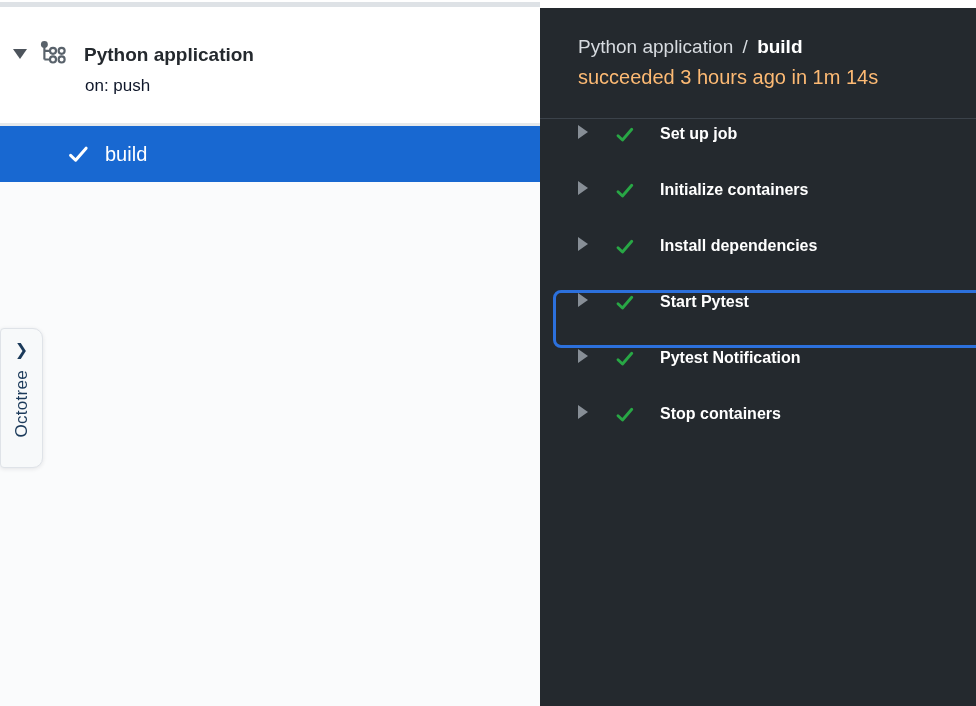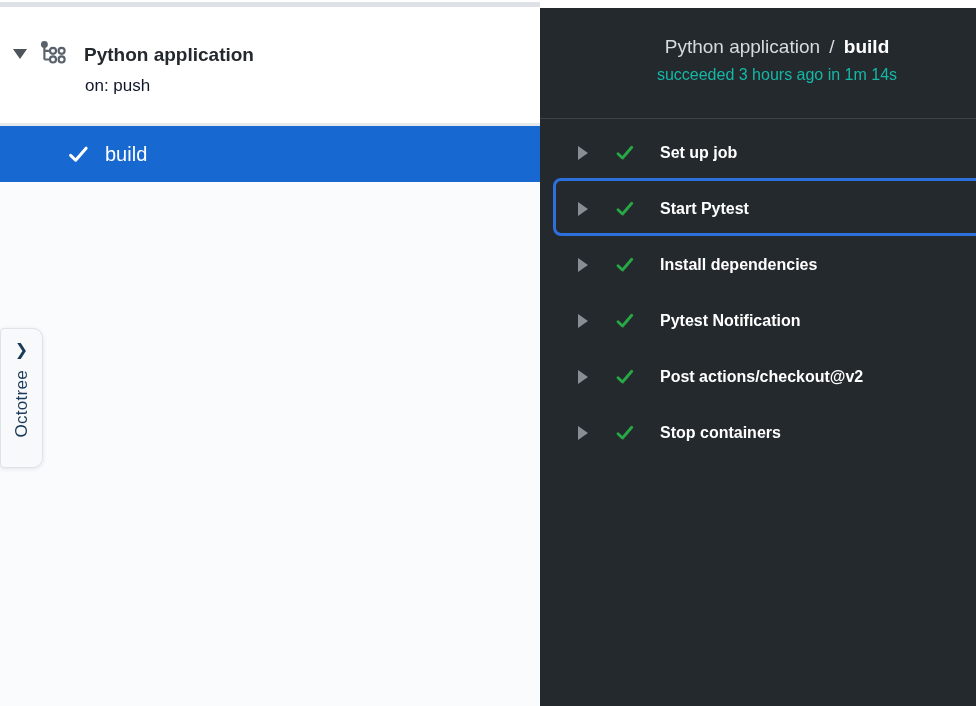--- a/index.html
+++ b/index.html
@@ -83,36 +83,35 @@
 
   
   .panel {
     position: absolute; left: 540px; top: 8px; width: 436px; height: 698px;
     background: #24292e;
   }
   .panel-header {
     height: 111px;
     padding: 27px 0 0 38px;
     border-bottom: 1px solid #3b424a;
-    text-align: center;
   }
   .crumb { font-size: 19px; line-height: 24px; white-space: nowrap; }
   .crumb-wf { color: #d7dbe0; cursor: pointer; }
   .crumb-sep { color: #d7dbe0; margin: 0 4px; }
   .crumb-job { color: #ffffff; font-weight: 700; }
   .status-line {
     margin-top: 7px;
-    font-size: 16px; color: #14b8a6; white-space: nowrap;
+    font-size: 20px; color: #fdba74; white-space: nowrap;
   }
 
   .steps { padding-top: 6px; }
   .step {
     position: relative;
     height: 56px;
-    display: flex; align-items: center;
+    display: flex; align-items: flex-start;
     padding-left: 38px;
     cursor: pointer;
   }
   .tri-right {
     width: 0; height: 0; flex: 0 0 auto;
     border-top: 7px solid transparent;
     border-bottom: 7px solid transparent;
     border-left: 10px solid #878e96;
   }
   .step-check { margin-left: 27px; flex: 0 0 auto; }
@@ -179,54 +178,54 @@
     <div class="steps">
 
       <div class="step">
         <span class="tri-right"></span>
         <svg class="step-check" width="20" height="20" viewBox="0 0 16 16">
             <path d="M2.4 8.6 L6 12 L13.4 3.4" fill="none" stroke="#28a745" stroke-width="2.3" stroke-linecap="round" stroke-linejoin="round"></path>
           </svg>
         <span class="step-label">Set up job</span>
       </div>
 
-
-
+      <div class="step">
+        <span class="tri-right"></span>
+        <svg class="step-check" width="20" height="20" viewBox="0 0 16 16">
+            <path d="M2.4 8.6 L6 12 L13.4 3.4" fill="none" stroke="#28a745" stroke-width="2.3" stroke-linecap="round" stroke-linejoin="round"></path>
+          </svg>
+        <span class="step-label">Initialize containers</span>
+      </div>
+
+
+
+      <div class="step">
+        <span class="tri-right"></span>
+        <svg class="step-check" width="20" height="20" viewBox="0 0 16 16">
+            <path d="M2.4 8.6 L6 12 L13.4 3.4" fill="none" stroke="#28a745" stroke-width="2.3" stroke-linecap="round" stroke-linejoin="round"></path>
+          </svg>
+        <span class="step-label">Install dependencies</span>
+      </div>
 
       <div class="step focused">
         <span class="tri-right"></span>
         <svg class="step-check" width="20" height="20" viewBox="0 0 16 16">
             <path d="M2.4 8.6 L6 12 L13.4 3.4" fill="none" stroke="#28a745" stroke-width="2.3" stroke-linecap="round" stroke-linejoin="round"></path>
           </svg>
         <span class="step-label">Start Pytest</span>
       </div>
 
       <div class="step">
         <span class="tri-right"></span>
         <svg class="step-check" width="20" height="20" viewBox="0 0 16 16">
             <path d="M2.4 8.6 L6 12 L13.4 3.4" fill="none" stroke="#28a745" stroke-width="2.3" stroke-linecap="round" stroke-linejoin="round"></path>
           </svg>
-        <span class="step-label">Install dependencies</span>
-      </div>
-
-      <div class="step">
-        <span class="tri-right"></span>
-        <svg class="step-check" width="20" height="20" viewBox="0 0 16 16">
-            <path d="M2.4 8.6 L6 12 L13.4 3.4" fill="none" stroke="#28a745" stroke-width="2.3" stroke-linecap="round" stroke-linejoin="round"></path>
-          </svg>
         <span class="step-label">Pytest Notification</span>
       </div>
 
-      <div class="step">
-        <span class="tri-right"></span>
-        <svg class="step-check" width="20" height="20" viewBox="0 0 16 16">
-            <path d="M2.4 8.6 L6 12 L13.4 3.4" fill="none" stroke="#28a745" stroke-width="2.3" stroke-linecap="round" stroke-linejoin="round"></path>
-          </svg>
-        <span class="step-label">Post actions/checkout@v2</span>
-      </div>
 
       <div class="step">
         <span class="tri-right"></span>
         <svg class="step-check" width="20" height="20" viewBox="0 0 16 16">
             <path d="M2.4 8.6 L6 12 L13.4 3.4" fill="none" stroke="#28a745" stroke-width="2.3" stroke-linecap="round" stroke-linejoin="round"></path>
           </svg>
         <span class="step-label">Stop containers</span>
       </div>
 
 

